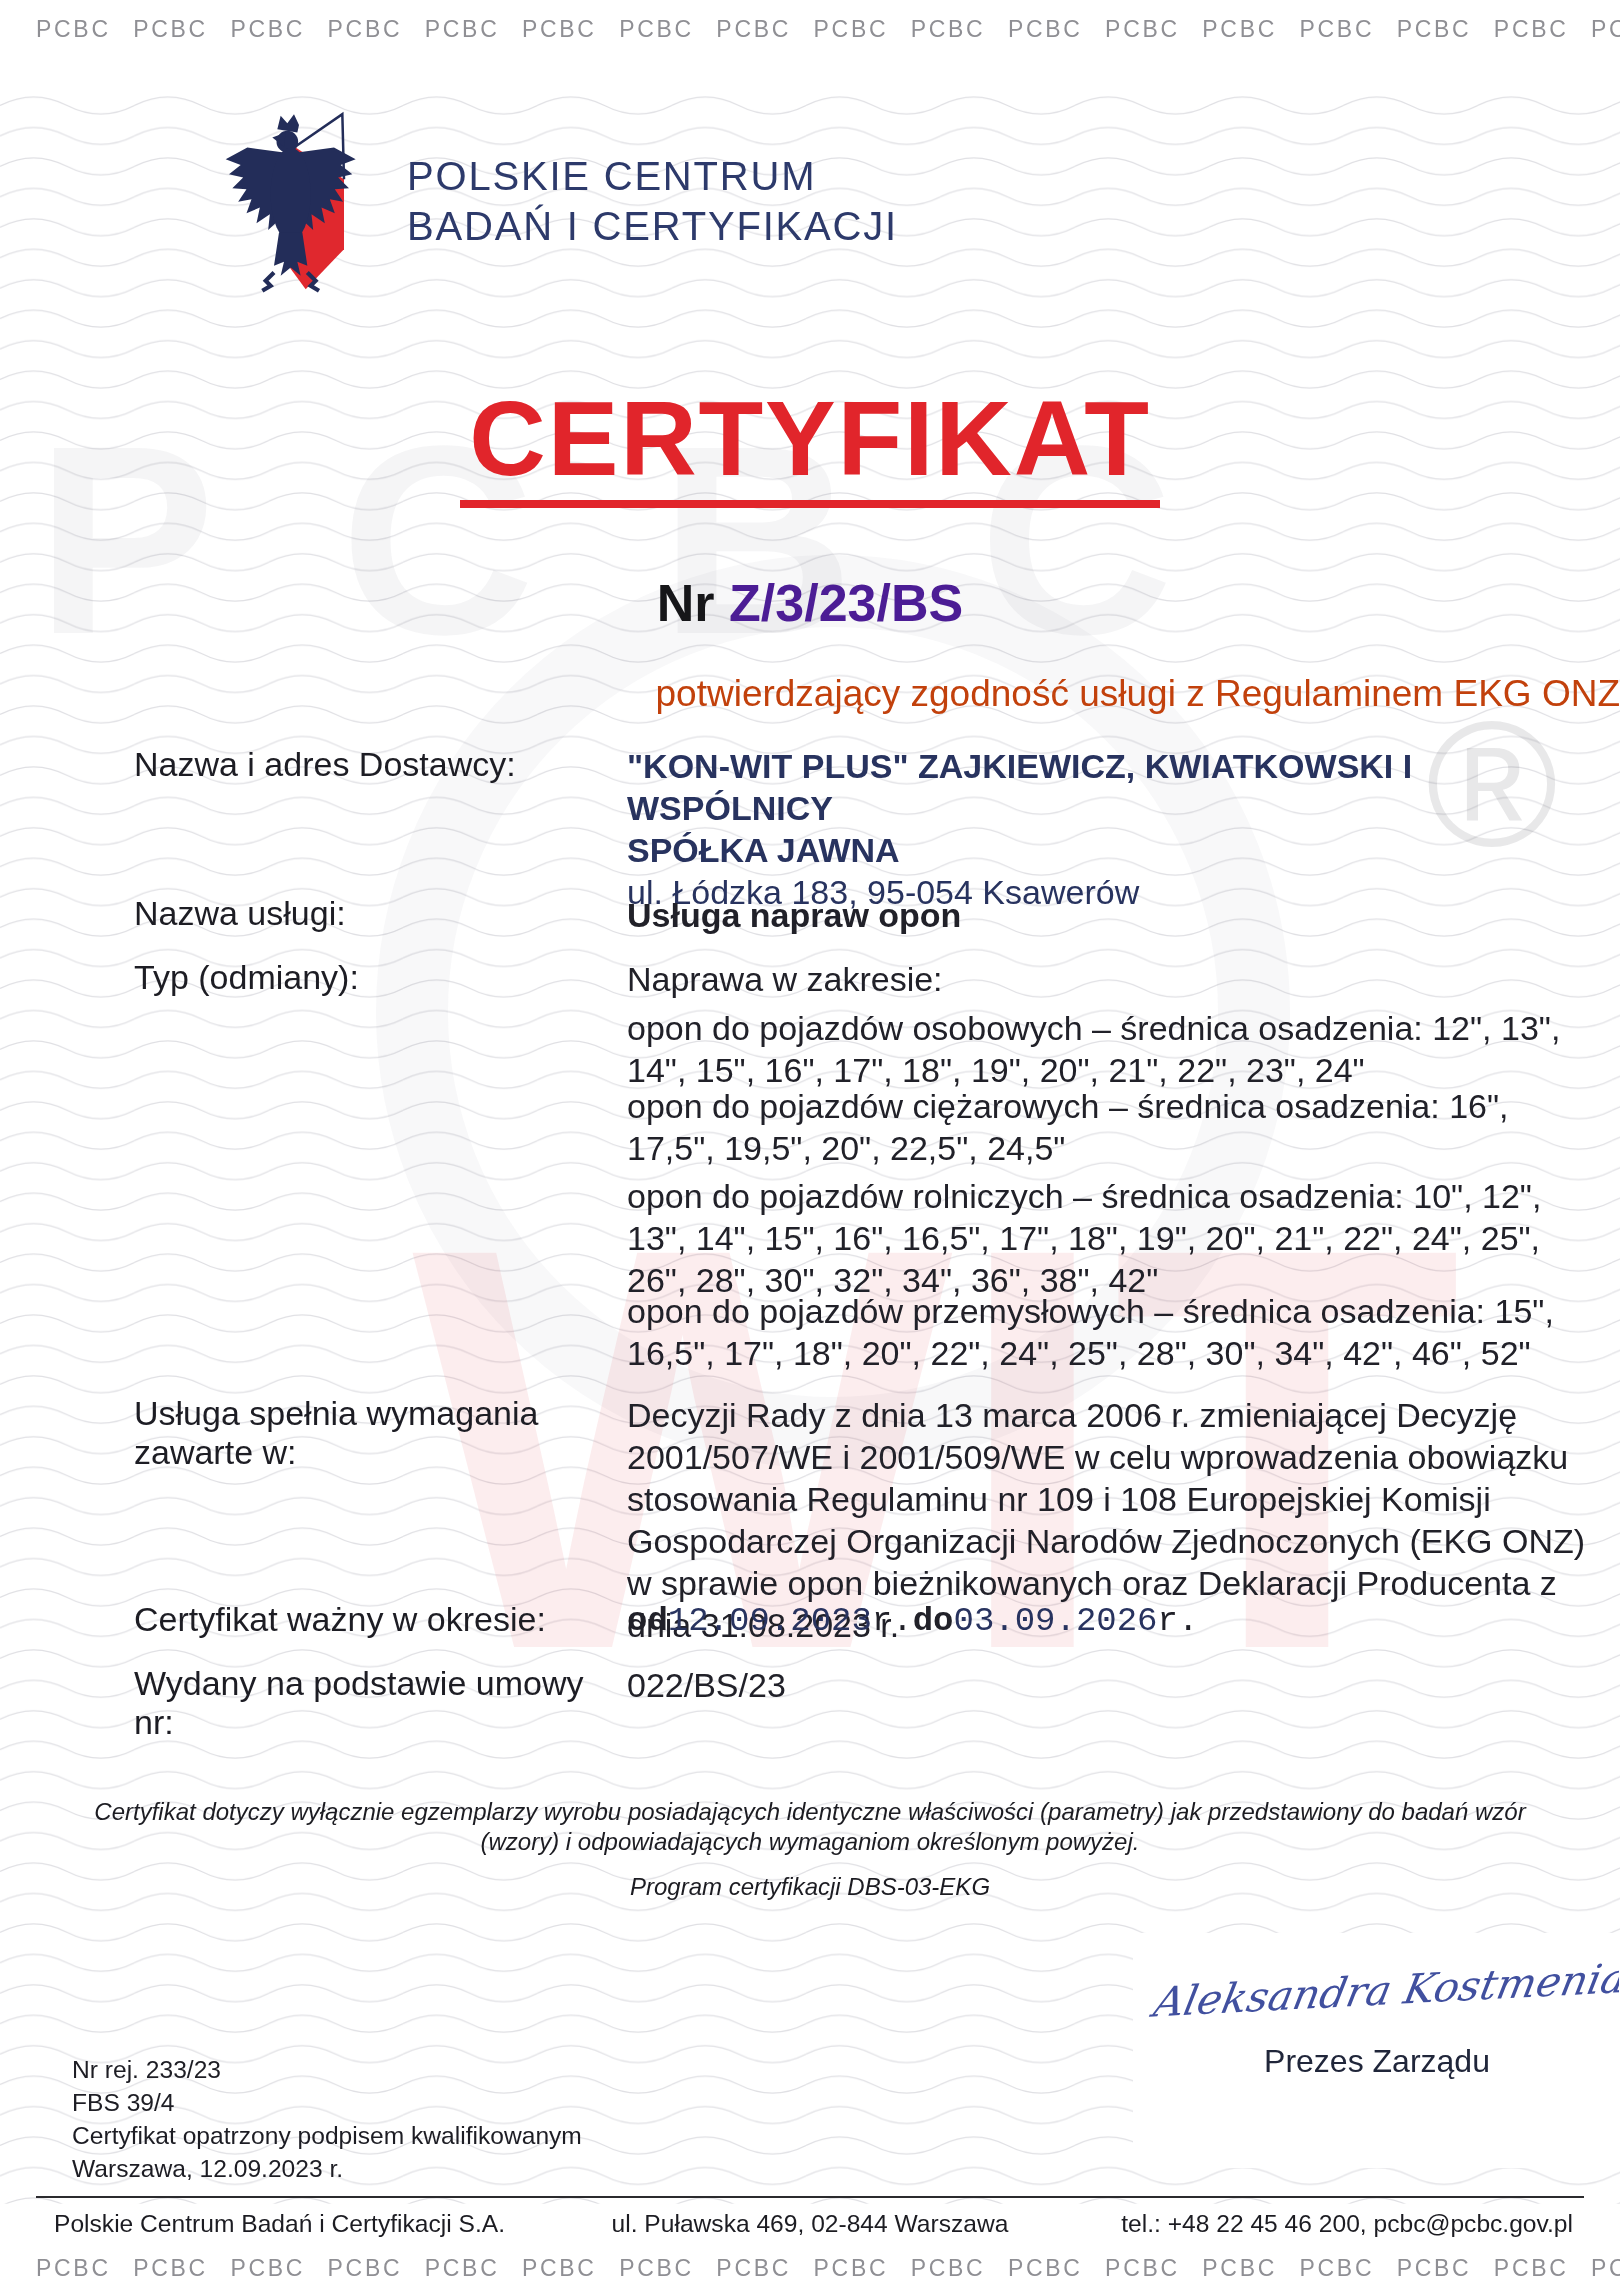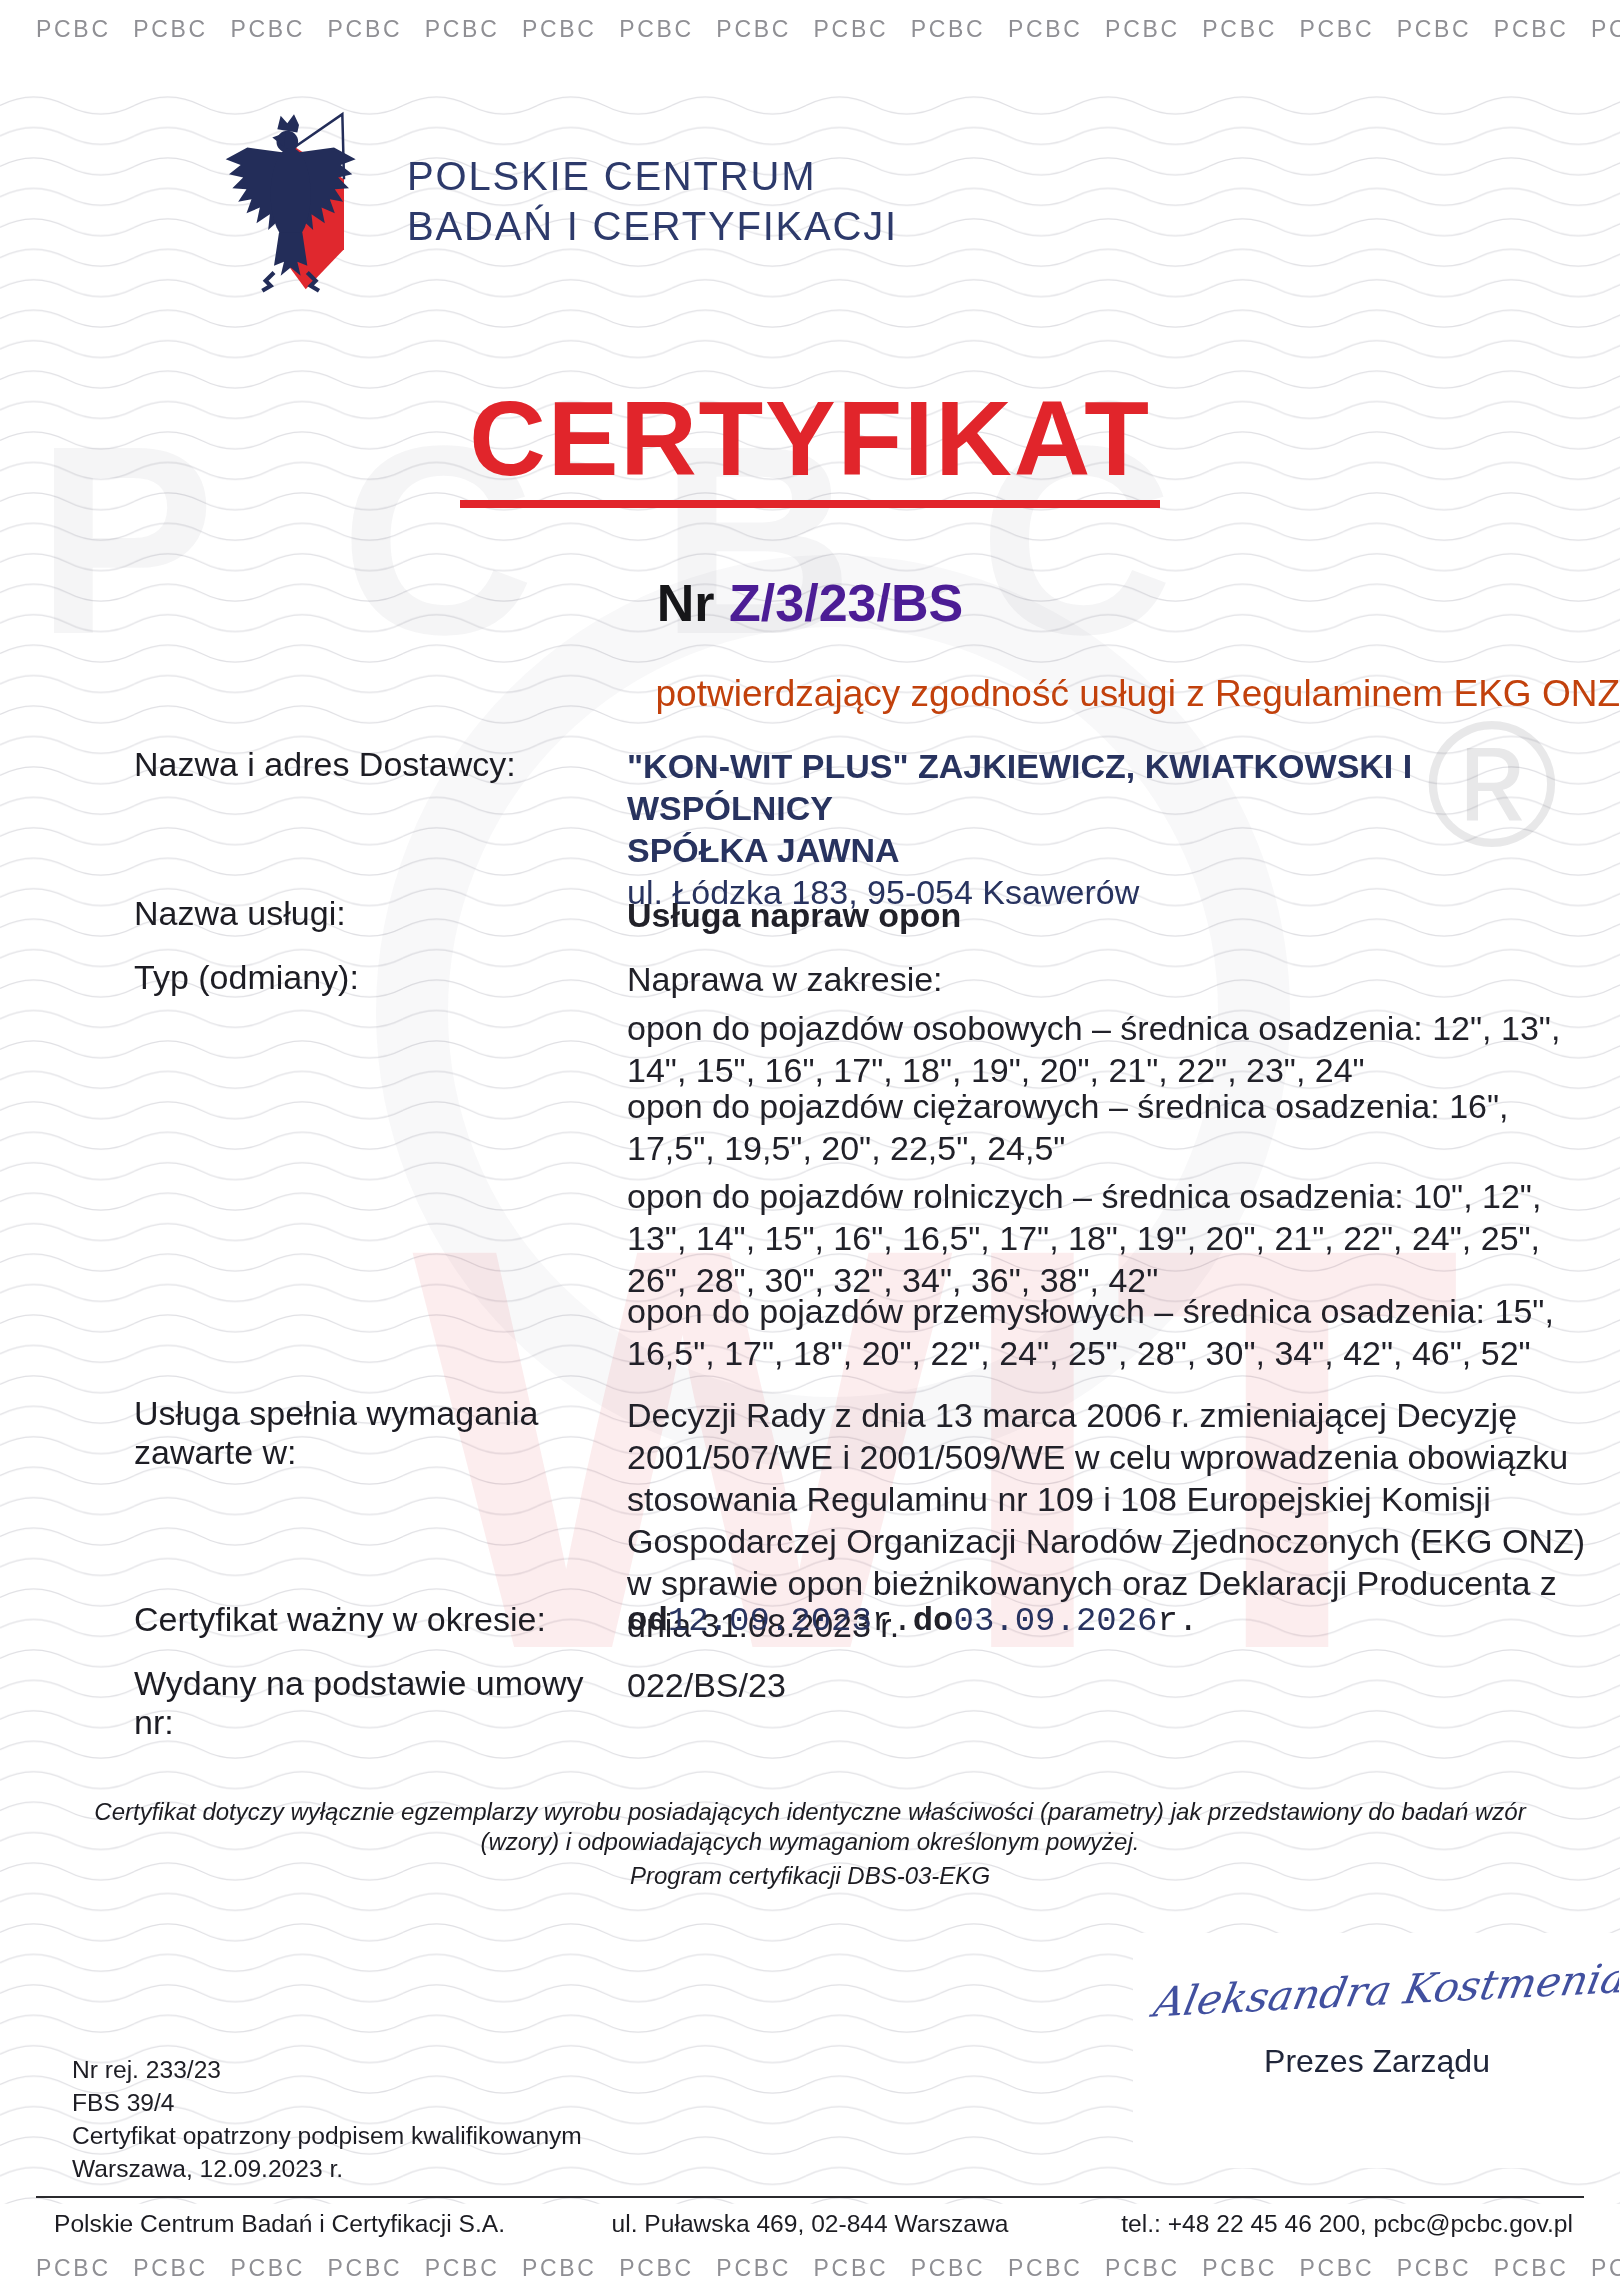--- a/index.html
+++ b/index.html
@@ -57,21 +57,21 @@
   #row-item3{top:1162px;margin-top:13px;}
   #row-item4{top:1290px;}
   #row-req{top:1394px;}
   #row-validity{top:1600px;}
   #row-contract{top:1664px;}
   #validity-val{display:flex;gap:0;font-family:Liberation Mono, monospace;}
   #disclaimer{
     left:0;top:1797px;width:1620px;box-sizing:border-box;padding:0 57px;
     text-align:center;font-style:italic;font-size:24px;line-height:29.6px;color:#1c1c22;
   }
-  #disclaimer .prog{margin-top:5px;}
+  #disclaimer .prog{margin-top:16px;}
   #registry{left:72px;top:2053px;font-size:24.6px;line-height:33px;color:#1d1d24;}
   #sign-box{left:1133px;top:1933px;width:488px;height:235px;background:#ffffff;text-align:center;}
   #sign-role{font-size:32px;color:#20263a;margin-top:0;}
   #footer-line{left:36px;top:2196px;width:1548px;border-top:2.7px solid #2b2b2e;}
   .footer-text{top:2210px;font-size:24.6px;color:#1c1c22;}
   #footer-company{left:54px;}
   #footer-address{left:0;width:1620px;text-align:center;}
   #footer-contact{right:47px;}
 </style>
 </head>

